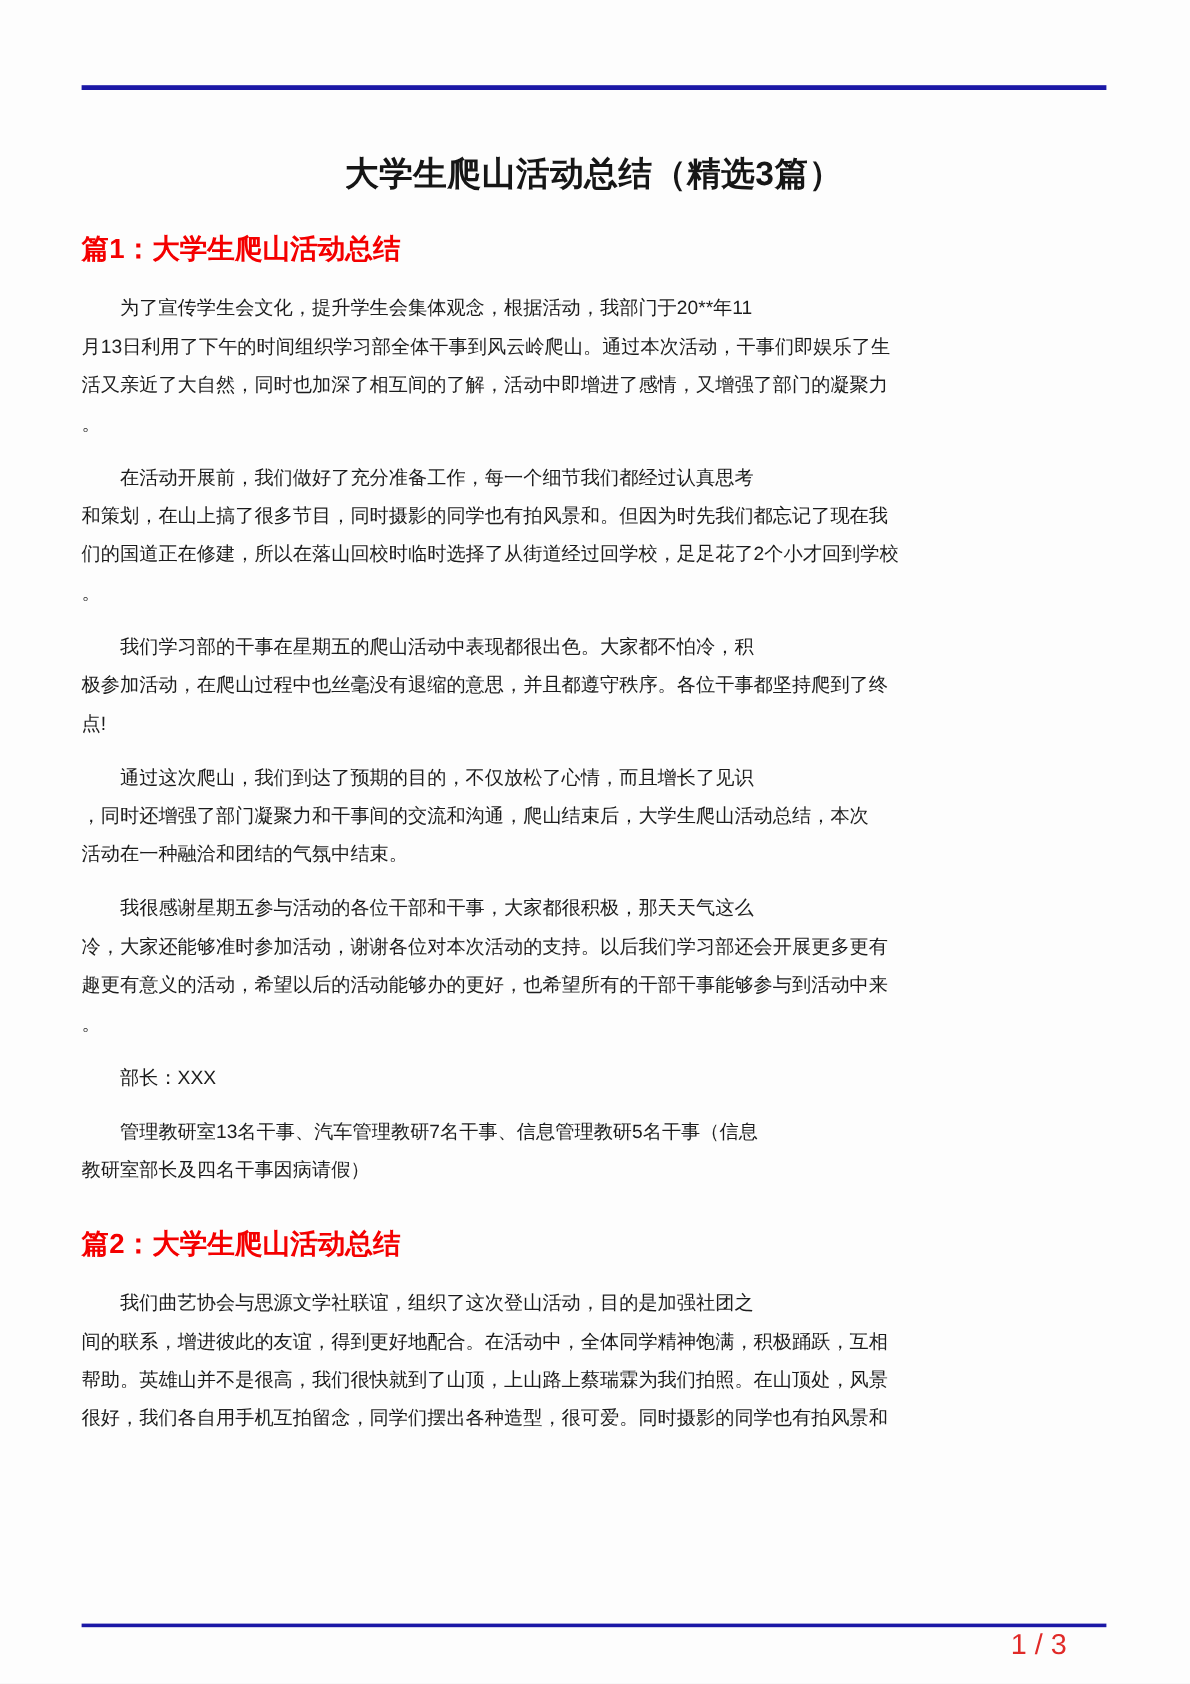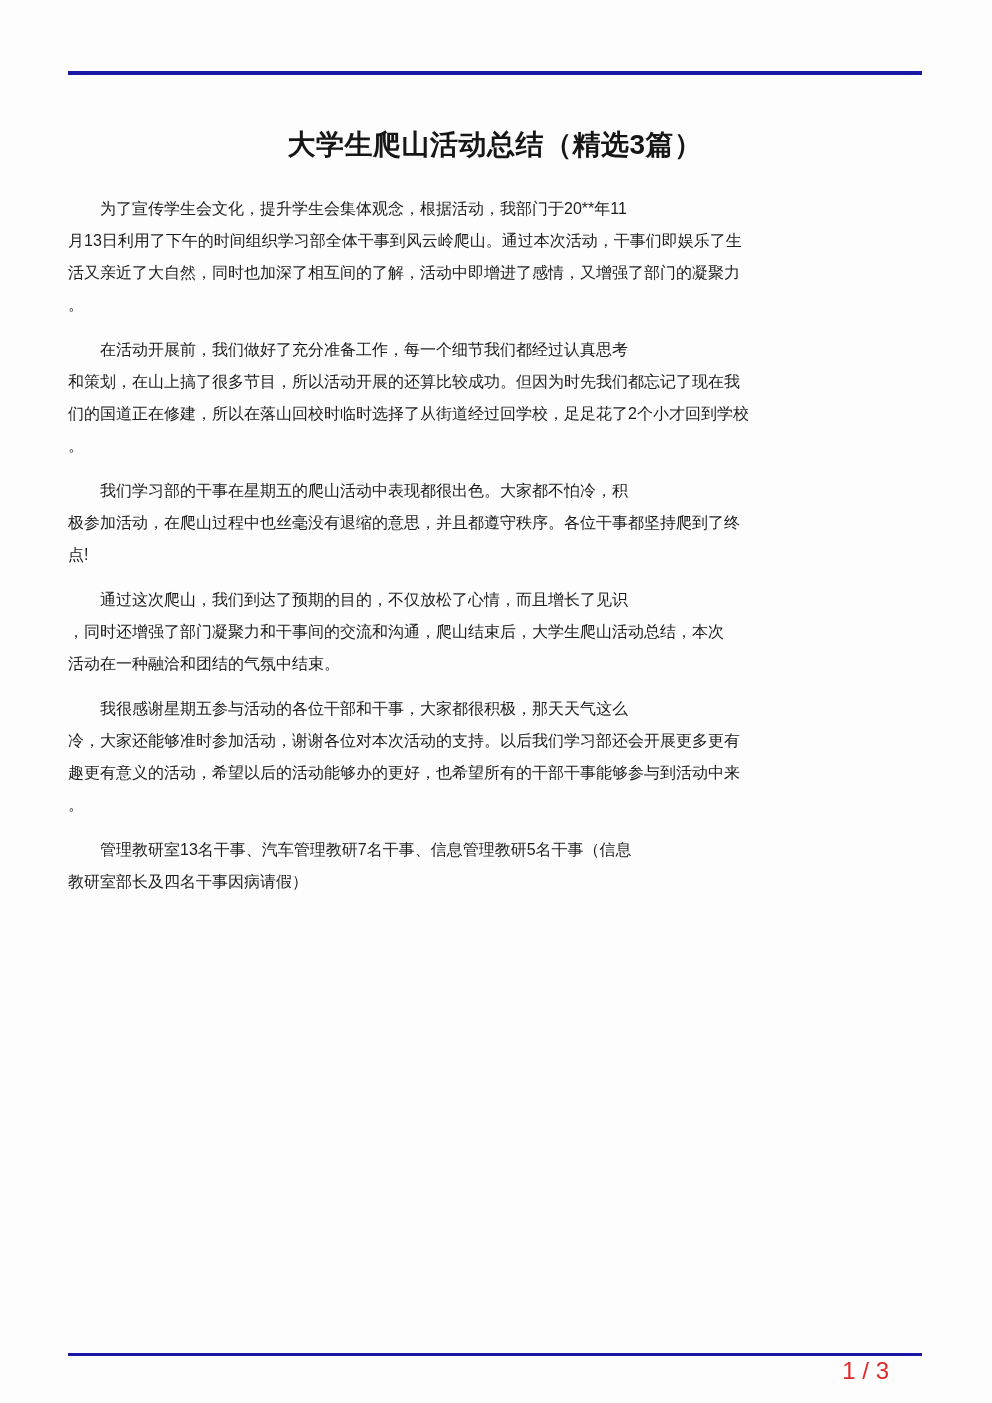--- a/index.html
+++ b/index.html
@@ -70,45 +70,52 @@
 </head>
 <body>
 
 <main class="doc">
 
   <hr class="rule rule-top">
 
   <h1 class="title">大学生爬山活动总结（精选3篇）</h1>
 
   <section>
+    <h2 class="sec-heading">篇1：大学生爬山活动总结</h2>
 
     <p class="para">　　为了宣传学生会文化，提升学生会集体观念，根据活动，我部门于20**年11
 月13日利用了下午的时间组织学习部全体干事到风云岭爬山。通过本次活动，干事们即娱乐了生
 活又亲近了大自然，同时也加深了相互间的了解，活动中即增进了感情，又增强了部门的凝聚力
 。</p>
     <p class="para">　　在活动开展前，我们做好了充分准备工作，每一个细节我们都经过认真思考
-和策划，在山上搞了很多节目，所以活动开展的还算比较成功。但因为时先我们都忘记了现在我
+和策划，在山上搞了很多节目，同时摄影的同学也有拍风景和。但因为时先我们都忘记了现在我
 们的国道正在修建，所以在落山回校时临时选择了从街道经过回学校，足足花了2个小才回到学校
 。</p>
     <p class="para">　　我们学习部的干事在星期五的爬山活动中表现都很出色。大家都不怕冷，积
 极参加活动，在爬山过程中也丝毫没有退缩的意思，并且都遵守秩序。各位干事都坚持爬到了终
 点!</p>
     <p class="para">　　通过这次爬山，我们到达了预期的目的，不仅放松了心情，而且增长了见识
 ，同时还增强了部门凝聚力和干事间的交流和沟通，爬山结束后，大学生爬山活动总结，本次
 活动在一种融洽和团结的气氛中结束。</p>
     <p class="para">　　我很感谢星期五参与活动的各位干部和干事，大家都很积极，那天天气这么
 冷，大家还能够准时参加活动，谢谢各位对本次活动的支持。以后我们学习部还会开展更多更有
 趣更有意义的活动，希望以后的活动能够办的更好，也希望所有的干部干事能够参与到活动中来
 。</p>
+    <p class="para">　　部长：XXX</p>
     <p class="para">　　管理教研室13名干事、汽车管理教研7名干事、信息管理教研5名干事（信息
 教研室部长及四名干事因病请假）</p>
   </section>
 
   <section>
+    <h2 class="sec-heading sec2">篇2：大学生爬山活动总结</h2>
 
+    <p class="para">　　我们曲艺协会与思源文学社联谊，组织了这次登山活动，目的是加强社团之
+间的联系，增进彼此的友谊，得到更好地配合。在活动中，全体同学精神饱满，积极踊跃，互相
+帮助。英雄山并不是很高，我们很快就到了山顶，上山路上蔡瑞霖为我们拍照。在山顶处，风景
+很好，我们各自用手机互拍留念，同学们摆出各种造型，很可爱。同时摄影的同学也有拍风景和</p>
   </section>
 
   <footer class="doc-footer">
     <hr class="rule rule-bottom">
     <div class="page-num">1 / 3</div>
   </footer>
 
 </main>
 
 </body></html>

